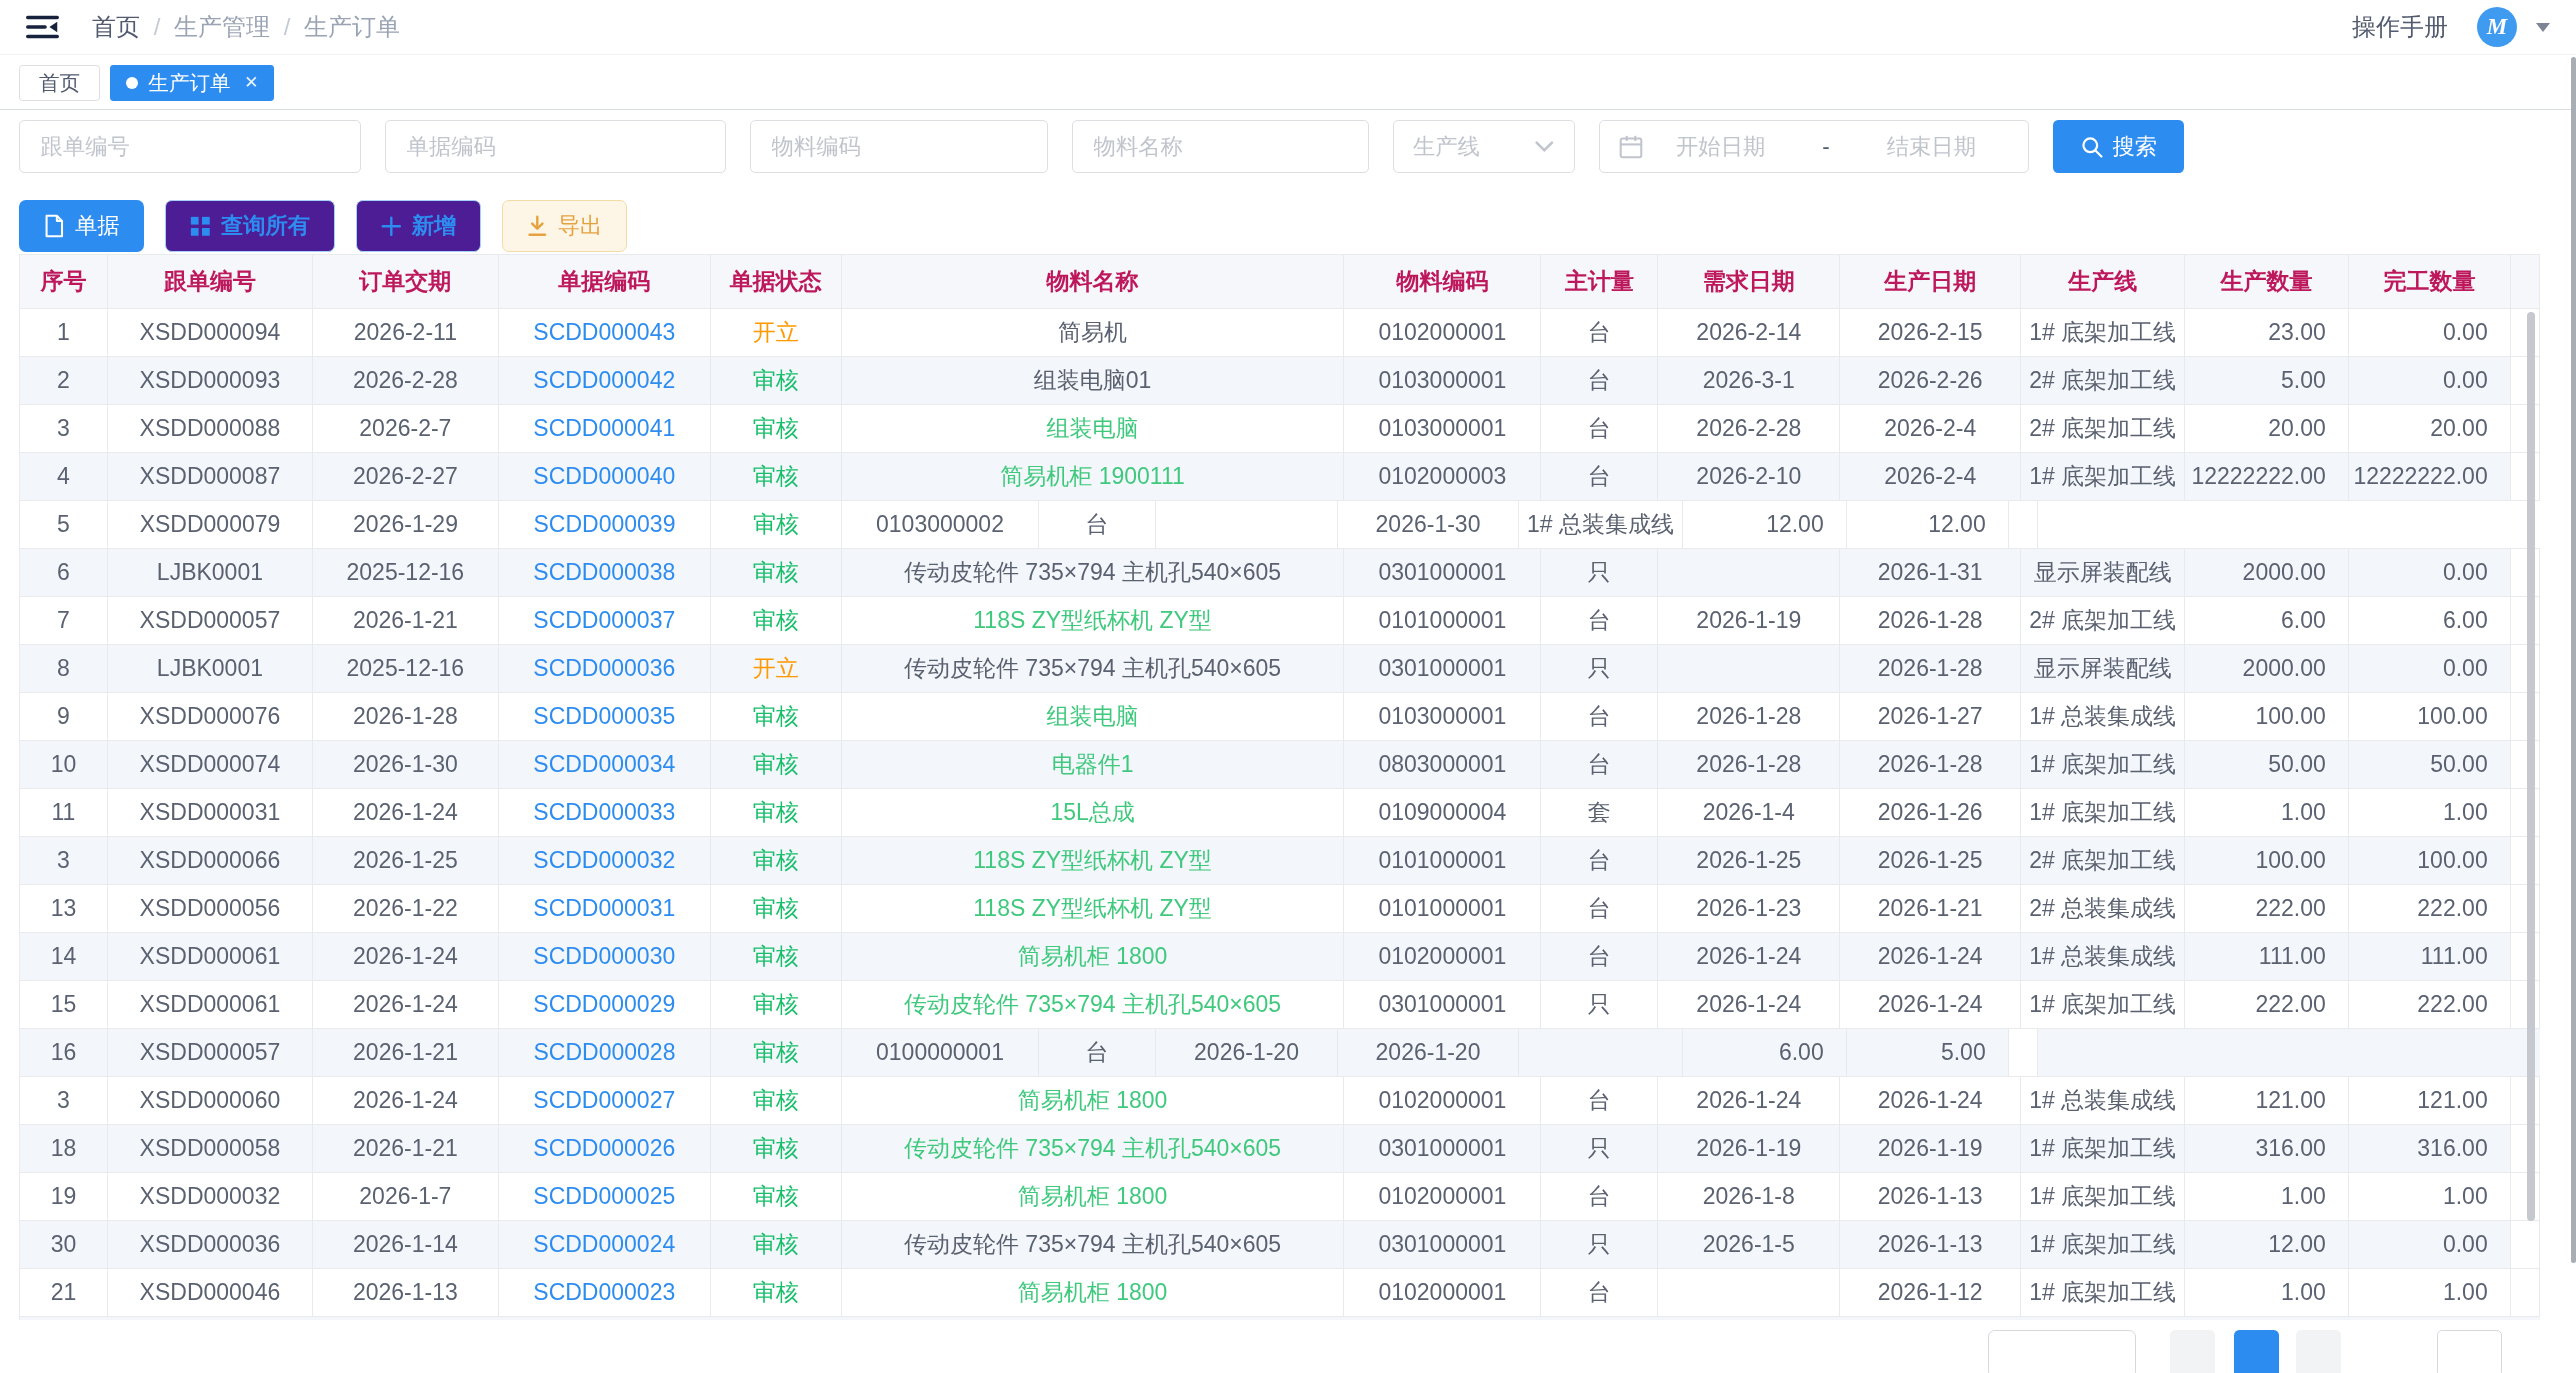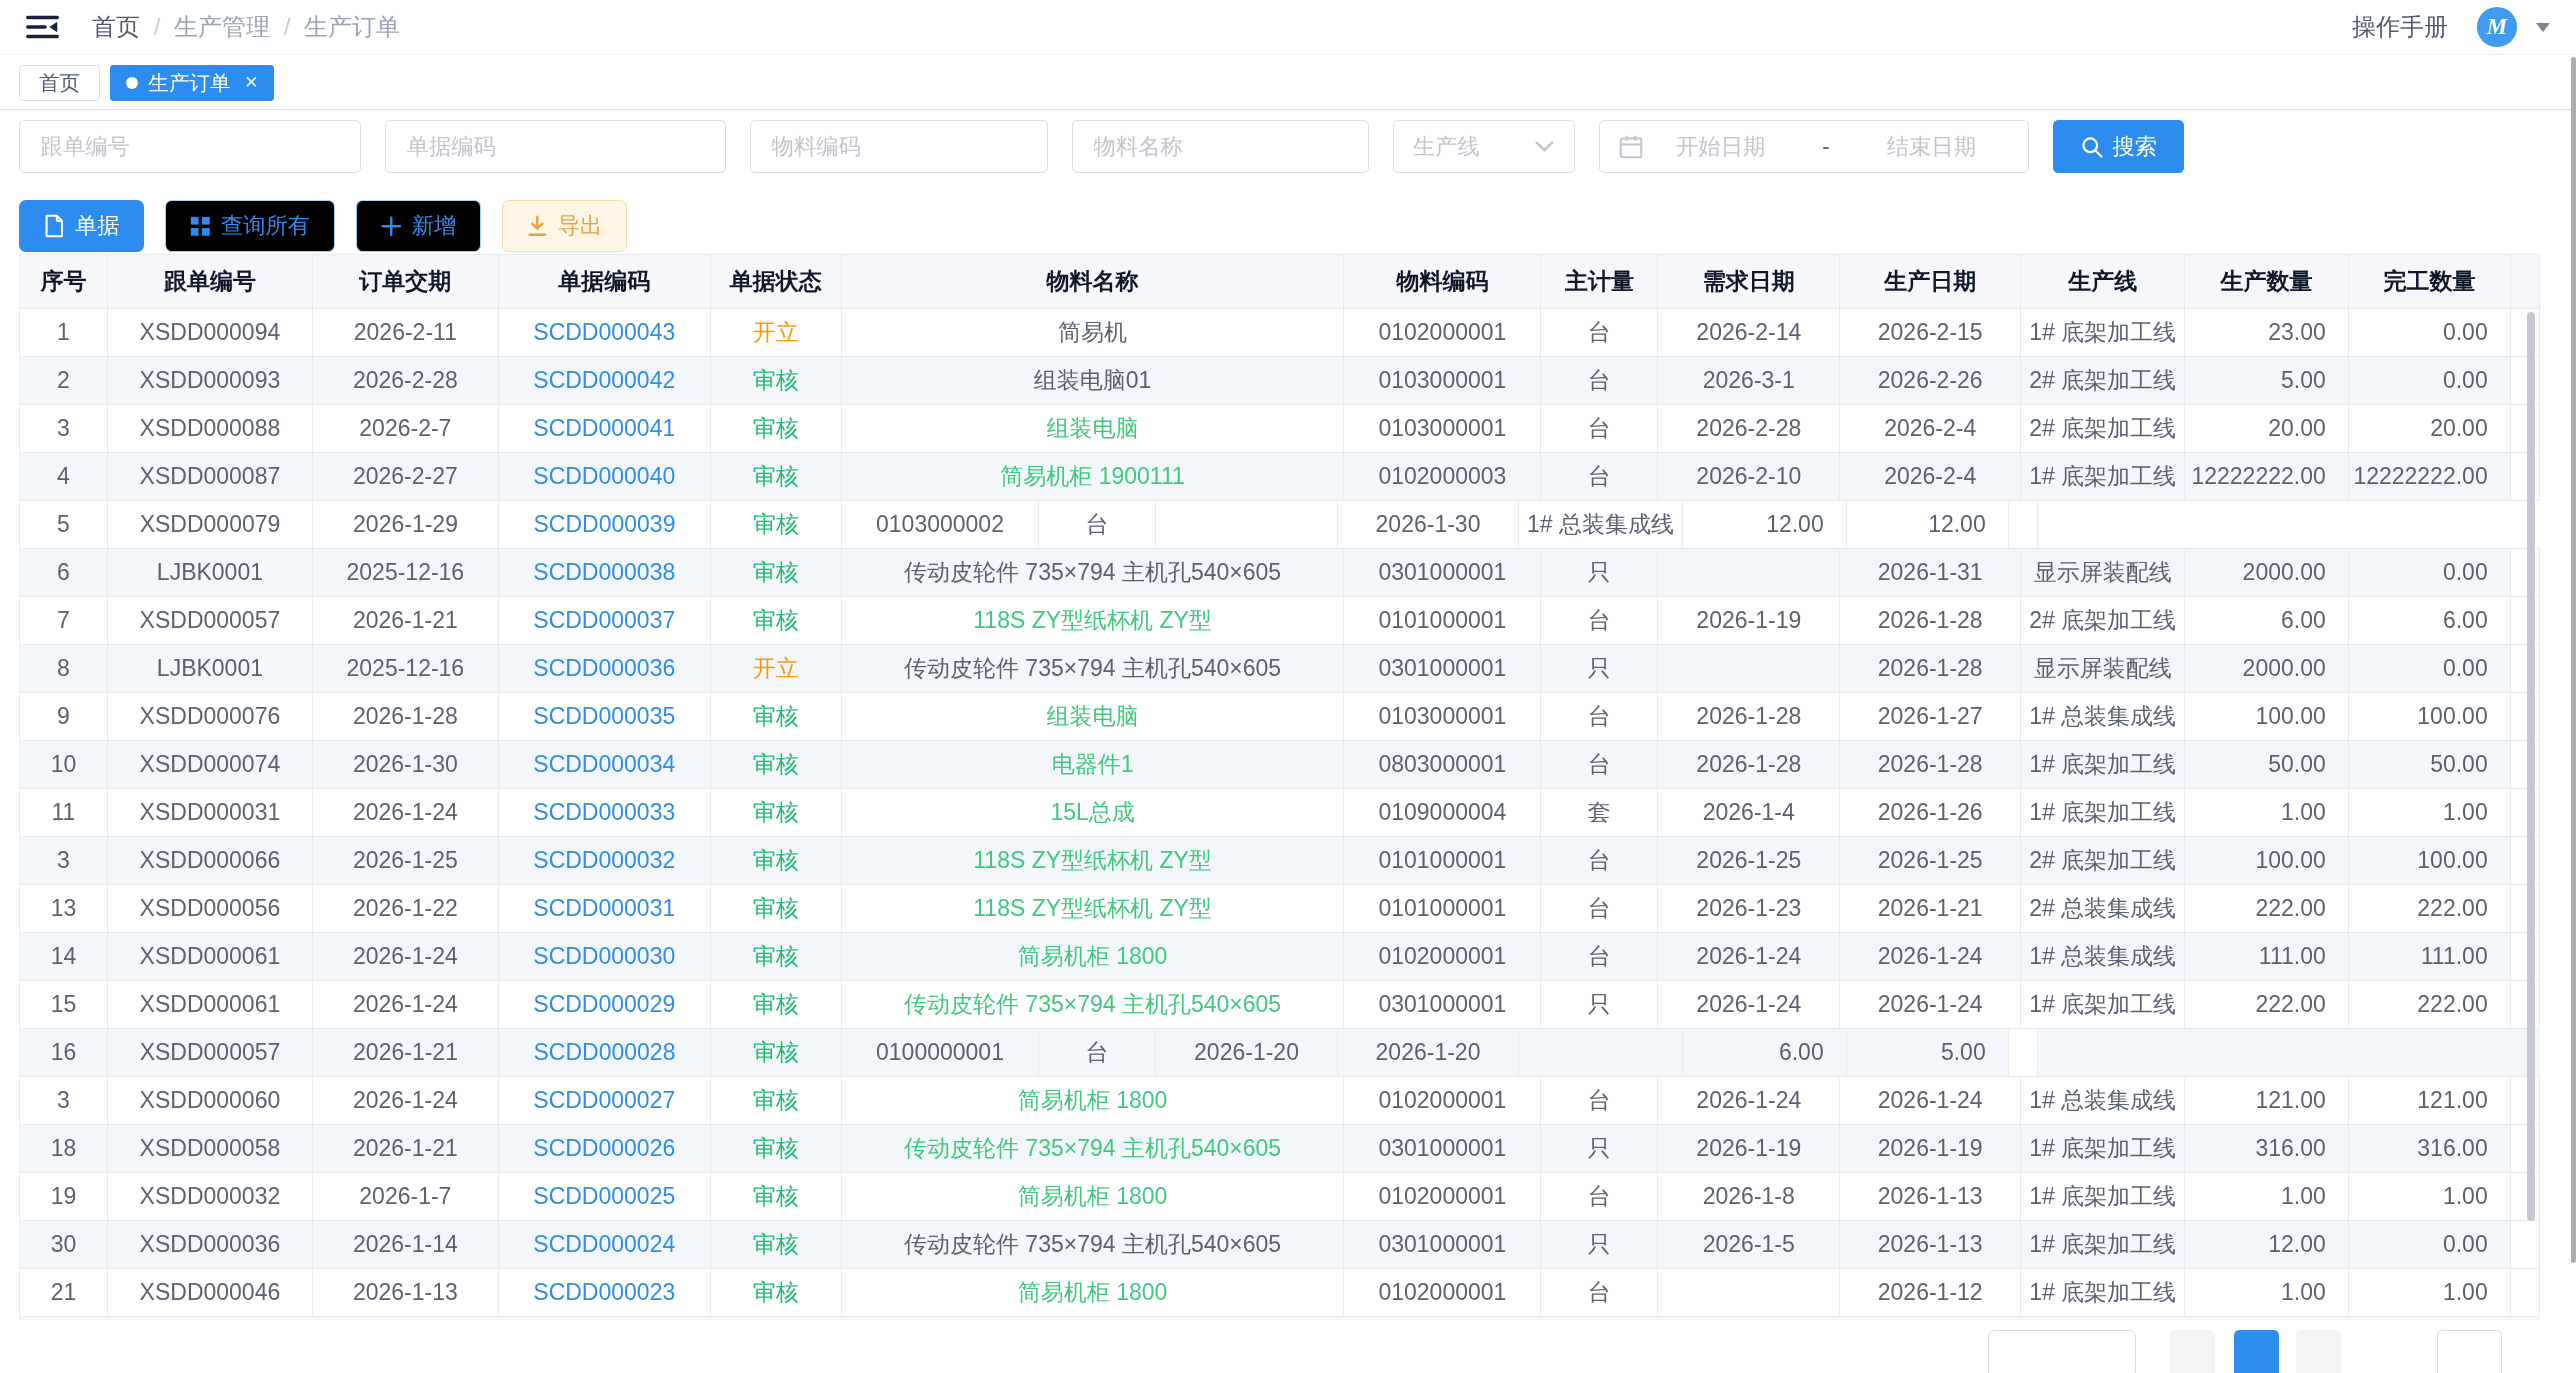--- a/index.html
+++ b/index.html
@@ -49,29 +49,29 @@
   .btn-search { width:131px; height:53px; background:#2d8cf0; border-radius:5.2px; border:none; color:#fff;
                 font-size:22.3px; display:flex; align-items:center; justify-content:center; gap:8.6px; cursor:pointer;
                 font-family:"Liberation Sans","DejaVu Sans",sans-serif; }
 
   
   .actions { position:absolute; top:200px; left:19px; display:flex; gap:20.6px; }
   .btn { height:52px; border-radius:6.9px; font-size:22.3px; display:flex; align-items:center; gap:10.3px;
          padding:0 24px; cursor:pointer; border:0.9px solid transparent;
          font-family:"Liberation Sans","DejaVu Sans",sans-serif; }
   .btn-primary { background:#2d8cf0; color:#fff; }
-  .btn-plain-blue { background:#000000; border-color:#a6d1fb; color:#2d8cf0; }
+  .btn-plain-blue { background:#4c1d95; border-color:#a6d1fb; color:#2d8cf0;font-weight:bold; }
   .btn-plain-yellow { background:#fdf6e7; border-color:#f3dca4; color:#e5a23f; }
 
   
   .table-wrap { position:absolute; top:254px; left:19px; width:2521px; height:1066px; overflow:hidden;
                 border-top:0.9px solid #e8eaec; border-left:0.9px solid #e8eaec; }
   .thr { display:flex; height:54px; background:#f6f7fb; border-bottom:0.9px solid #e8eaec; }
   .th { display:flex; align-items:center; justify-content:center; font-size:23px; font-weight:bold;
-        color:#0f172a; border-right:0.9px solid #e8eaec; height:100%; overflow:hidden; white-space:nowrap; }
+        color:#be185d; border-right:0.9px solid #e8eaec; height:100%; overflow:hidden; white-space:nowrap; }
   .tr { display:flex; height:48px; background:#fff; border-bottom:0.9px solid #e8eaec; }
   .tr.even { background:#f3f6fa; }
   .td { display:flex; align-items:center; justify-content:center; font-size:23px; color:#5a6170;
         border-right:0.9px solid #e8eaec; height:100%; overflow:hidden; white-space:nowrap; padding:0 6.9px; }
   .td.right { justify-content:flex-end; padding-right:22.3px; }
   .td.spacer { background:#fff; }
   .tr.even .td.spacer { background:#fff; }
   .td.link { color:#2d8cf0; cursor:pointer; }
   .st-orange { color:#ff9900 !important; }
   .st-green  { color:#19be6b !important; }

